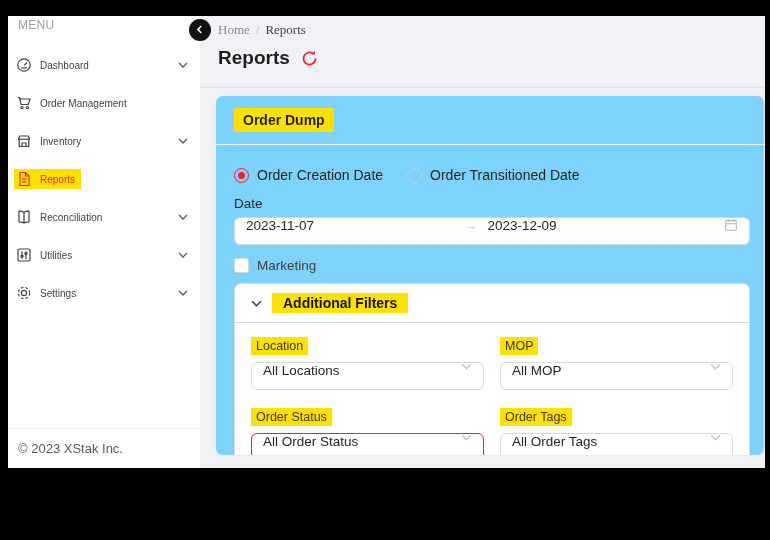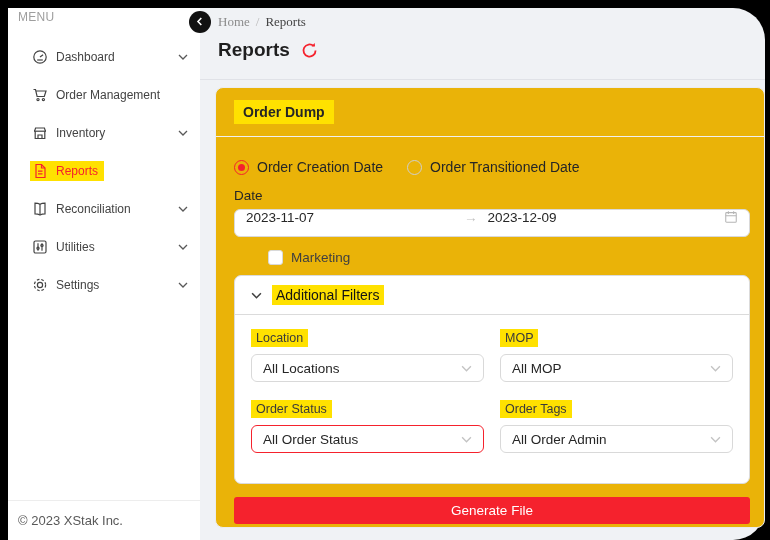--- a/index.html
+++ b/index.html
@@ -1,27 +1,27 @@
 <!DOCTYPE html>
 <html><head>
 <meta charset="utf-8">
 <style>
   * { margin:0; padding:0; box-sizing:border-box; }
   html,body { width:770px; height:540px; }
   body { background:#000; position:relative; overflow:hidden;
          font-family:"Liberation Sans", sans-serif; }
-  .app { position:absolute; left:8px; top:8px; width:757px; height:532px;
-         display:flex; background:#f0f2f5;border-radius:32px; }
+  .app { position:absolute; left:8px; top:16px; width:757px; height:452px;
+         display:flex; background:#f0f2f5; }
 
   
   .sidebar { width:192px; background:#fff; display:flex; flex-direction:column; flex:0 0 192px; }
   .menu-label { color:#9e9e9e; font-size:12px; padding:2px 0 0 10px; letter-spacing:.3px; }
   .nav { margin-top:14px; }
-  .nav-item { height:38px; display:flex; align-items:center; padding:0 12px 0 24px;
-              color:#434343; font-size:12px; cursor:pointer; }
+  .nav-item { height:38px; display:flex; align-items:center; padding:0 12px 0 8px;
+              color:#434343; font-size:10px; cursor:pointer; }
   .nav-item .item-main { display:flex; align-items:center; gap:8px; }
   .nav-item svg { display:block; }
   .nav-item .chev { margin-left:auto; color:#595959; display:flex; }
   .nav-item.active { color:#f5222d; }
   .nav-item.active .item-main { background:#ffe100; padding:2px 6px 2px 2px; margin-left:-2px; }
   .sidebar-footer { margin-top:auto; border-top:1px solid #ededed; padding:12px 10px;
                     color:#595959; font-size:13px; }
 
   
   .main { flex:1; display:flex; flex-direction:column; min-width:0; position:relative; }
@@ -31,21 +31,21 @@
               z-index:5; cursor:pointer; border:none; }
   .breadcrumb { font-size:13px; display:flex; gap:6px; align-items:center;font-family:Liberation Serif, serif; }
   .bc-home { color:#8c8c8c; cursor:pointer; }
   .bc-sep { color:#b8b8b8; }
   .bc-cur { color:#454545; }
   .title-row { margin-top:9px; display:flex; align-items:center; gap:11px; }
   .page-title { font-size:19px; font-weight:700; color:#1f1f1f; }
   .refresh { display:flex; cursor:pointer; }
 
   .content { flex:1; display:flex; flex-direction:column; padding:7px 0 12px 15px; min-height:0; }
-  .card { background:#eab308; border:1px solid #ebedf0; border-radius:8px; flex:1;
+  .card { background:#7dd3fc; border:1px solid #ebedf0; border-radius:8px; flex:1;
           display:flex; flex-direction:column; overflow:hidden; }
   .card-header { padding:12px 18px; border-bottom:1px solid #f0f0f0; }
   .hl { background:#ffe100; }
   .card-title { font-size:14px; font-weight:700; color:#262626; padding:4px 9px; display:inline-block; }
   .card-body { padding:22px 14px 11px 18px; display:flex; flex-direction:column; }
 
   .radio-row { display:flex; gap:10px; align-items:center; }
   .radio { display:flex; align-items:center; gap:8px; font-size:14px; color:#262626;
            margin-right:14px; cursor:pointer; }
   .radio-dot { width:15px; height:15px; border-radius:50%; position:relative; flex:0 0 15px; }
@@ -57,33 +57,33 @@
   .field-label { margin-top:13px; font-size:13.5px; color:#262626; }
   .range-input { margin-top:6px; height:28px; border:1px solid #d9d9d9; border-radius:6px;
                  display:flex; align-items:flex-start; padding:0 11px; font-size:13.5px;
                  color:#262626; background:#fff; cursor:text; }
   .range-start { width:218px; }
   .range-sep { color:#bfbfbf; padding-right:10px; }
   .range-end { flex:1; }
   .cal-icon { color:#b5b5b5; display:flex; }
 
   .check-row { margin-top:13px; display:flex; align-items:center; gap:8px; font-size:13.5px;
-               color:#404040; cursor:pointer;margin-left:34px; }
+               color:#404040; cursor:pointer; }
   .checkbox { width:15px; height:15px; border:1px solid #d9d9d9; border-radius:3px; background:#fff; }
 
   .collapse { margin-top:10px; border:1px solid #dbdbdb; border-radius:7px; background:#fff; }
   .collapse-header { padding:9px 16px; display:flex; align-items:center; gap:10px;
                      border-bottom:1px solid #dbdbdb; cursor:pointer; }
   .collapse-header .chev { color:#404040; display:flex; }
-  .collapse-title { font-size:14px; font-weight:400; color:#141414; padding:2px 4px; }
+  .collapse-title { font-size:14px; font-weight:700; color:#141414; padding:2px 11px; }
   .collapse-body { padding:13px 16px 30px; display:grid; grid-template-columns:1fr 1fr;
                    column-gap:16px; row-gap:17px; }
   .f-label { font-size:12.5px; color:#3a3a3a; padding:2px 5px; display:inline-block; }
   .select { margin-top:7px; height:28px; border:1px solid #d9d9d9; border-radius:6px;
-            display:flex; align-items:center; justify-content:space-between; padding:0 11px;
+            display:flex; align-items:flex-start; justify-content:space-between; padding:0 11px;
             font-size:13.5px; color:#262626; background:#fff; cursor:pointer; }
   .select .chev { color:#c3c3c3; display:flex; }
   .select.red-outline { border:1.5px solid #f5222d; }
 
   .generate-btn { margin-top:13px; height:27px; width:100%; background:#f5222d; color:#fff;
                   font-size:13.5px; border:none; border-radius:3px; display:flex;
                   align-items:center; justify-content:center; cursor:pointer;
                   font-family:"Liberation Sans", sans-serif; }
 </style>
 </head>
@@ -322,21 +322,21 @@
                     <svg width="11" height="7" viewBox="0 0 10 6" fill="none" stroke="currentColor" stroke-width="1.2">
                         <path d="M1 1l4 4 4-4"></path>
                       </svg>
                     </span>
                 </div>
               </div>
 
               <div class="field">
                 <span class="f-label hl">Order Tags</span>
                 <div class="select">
-                  <span>All Order Admin</span>
+                  <span>All Order Tags</span>
                   <span class="chev">
                     <svg width="11" height="7" viewBox="0 0 10 6" fill="none" stroke="currentColor" stroke-width="1.2">
                         <path d="M1 1l4 4 4-4"></path>
                       </svg>
                     </span>
                 </div>
               </div>
 
             </div>
           </div>

